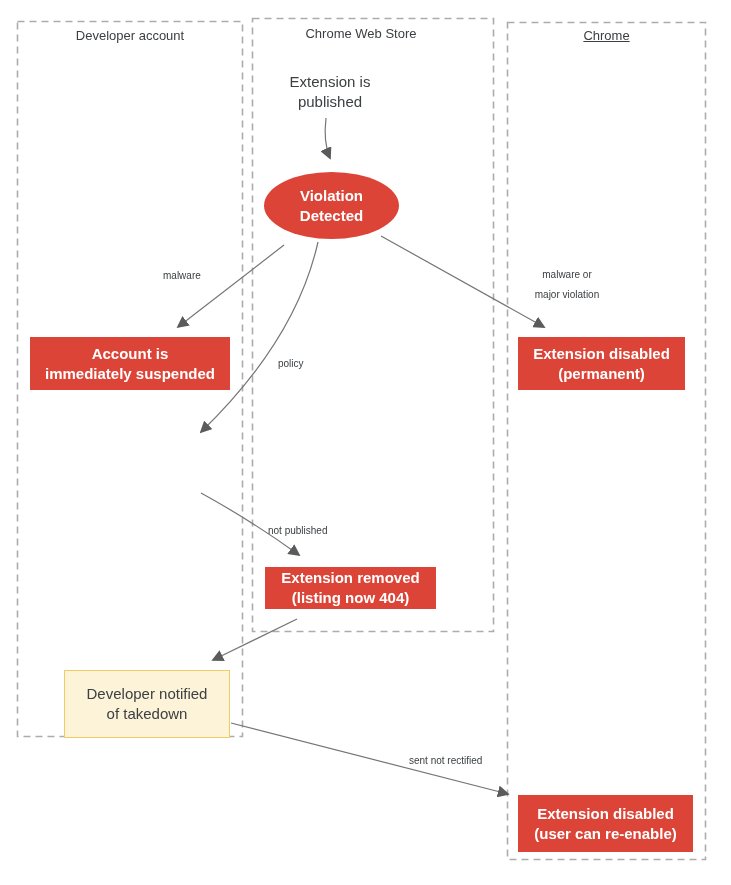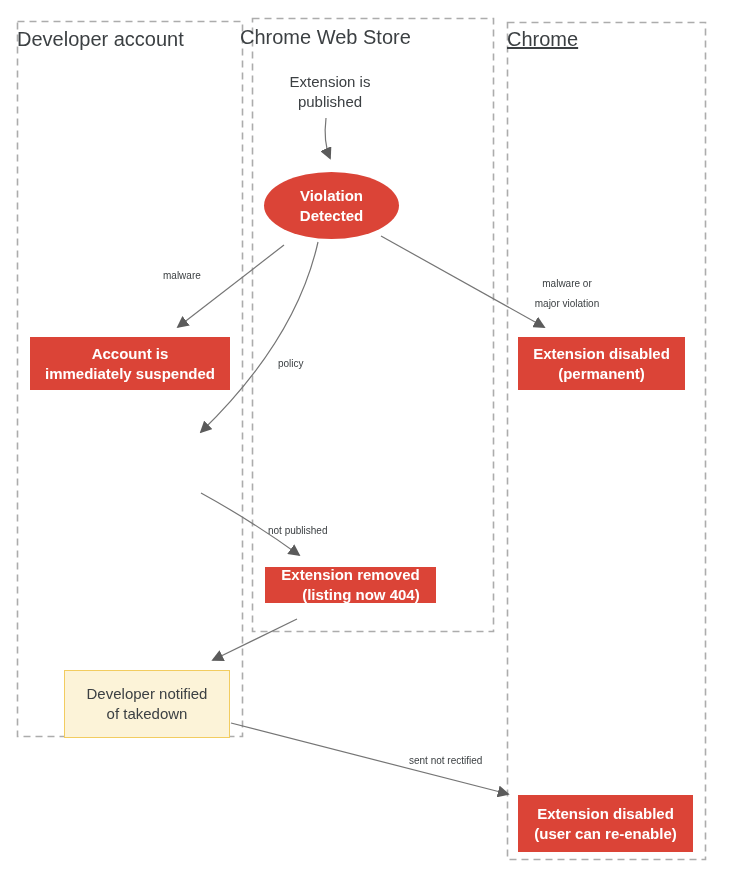--- a/index.html
+++ b/index.html
@@ -37,22 +37,22 @@
     stroke-dasharray:7 5;
   }
   .edge{
     fill:none;
     stroke:var(--line);
     stroke-width:1.2;
   }
   marker path{ fill:var(--arrow); }
   .lane-title{
     position:absolute;
-    text-align:left;
-    font-size:20px;
+    text-align:center;
+    font-size:13px;
     color:var(--text-dark);
     white-space:nowrap;
   }
   .node{
     position:absolute;
     display:flex;
     align-items:center;
     justify-content:center;
     text-align:center;
     font-size:15px;
@@ -119,36 +119,36 @@
   <div class="node plain-text" style="left:264px; top:71px; width:132px; height:42px;">Extension is
 published</div>
 
   <div class="node ellipse" style="left:264px; top:172px; width:135px; height:67px;">Violation
 Detected</div>
 
   <div class="node red-box" style="left:30px; top:337px; width:200px; height:53px;">Account is
 immediately suspended</div>
 
 
-  <div class="node red-box" style="left:265px; top:567px; width:171px; height:36px;text-align:right;">Extension removed
+  <div class="node red-box" style="left:265px; top:567px; width:171px; height:42px;">Extension removed
 (listing now 404)</div>
 
   <div class="node yellow-box" style="left:64px; top:670px; width:166px; height:68px;">Developer notified
 of takedown</div>
 
   <div class="node red-box" style="left:518px; top:337px; width:167px; height:53px;">Extension disabled
 (permanent)</div>
 
   <div class="node red-box" style="left:518px; top:795px; width:175px; height:57px;">Extension disabled
 (user can re-enable)</div>
 
   <div class="edge-label" style="left:163px; top:266px;">malware</div>
 
   <div class="edge-label" style="left:278px; top:354px;">policy</div>
 
-  <div class="edge-label centered" style="left:508px; top:274px; width:118px;">malware or
+  <div class="edge-label centered" style="left:508px; top:265px; width:118px;">malware or
 major violation</div>
 
   <div class="edge-label" style="left:268px; top:521px;">not published</div>
 
   <div class="edge-label" style="left:409px; top:751px;">sent not rectified</div>
 
 </div>
 
 </body></html>

